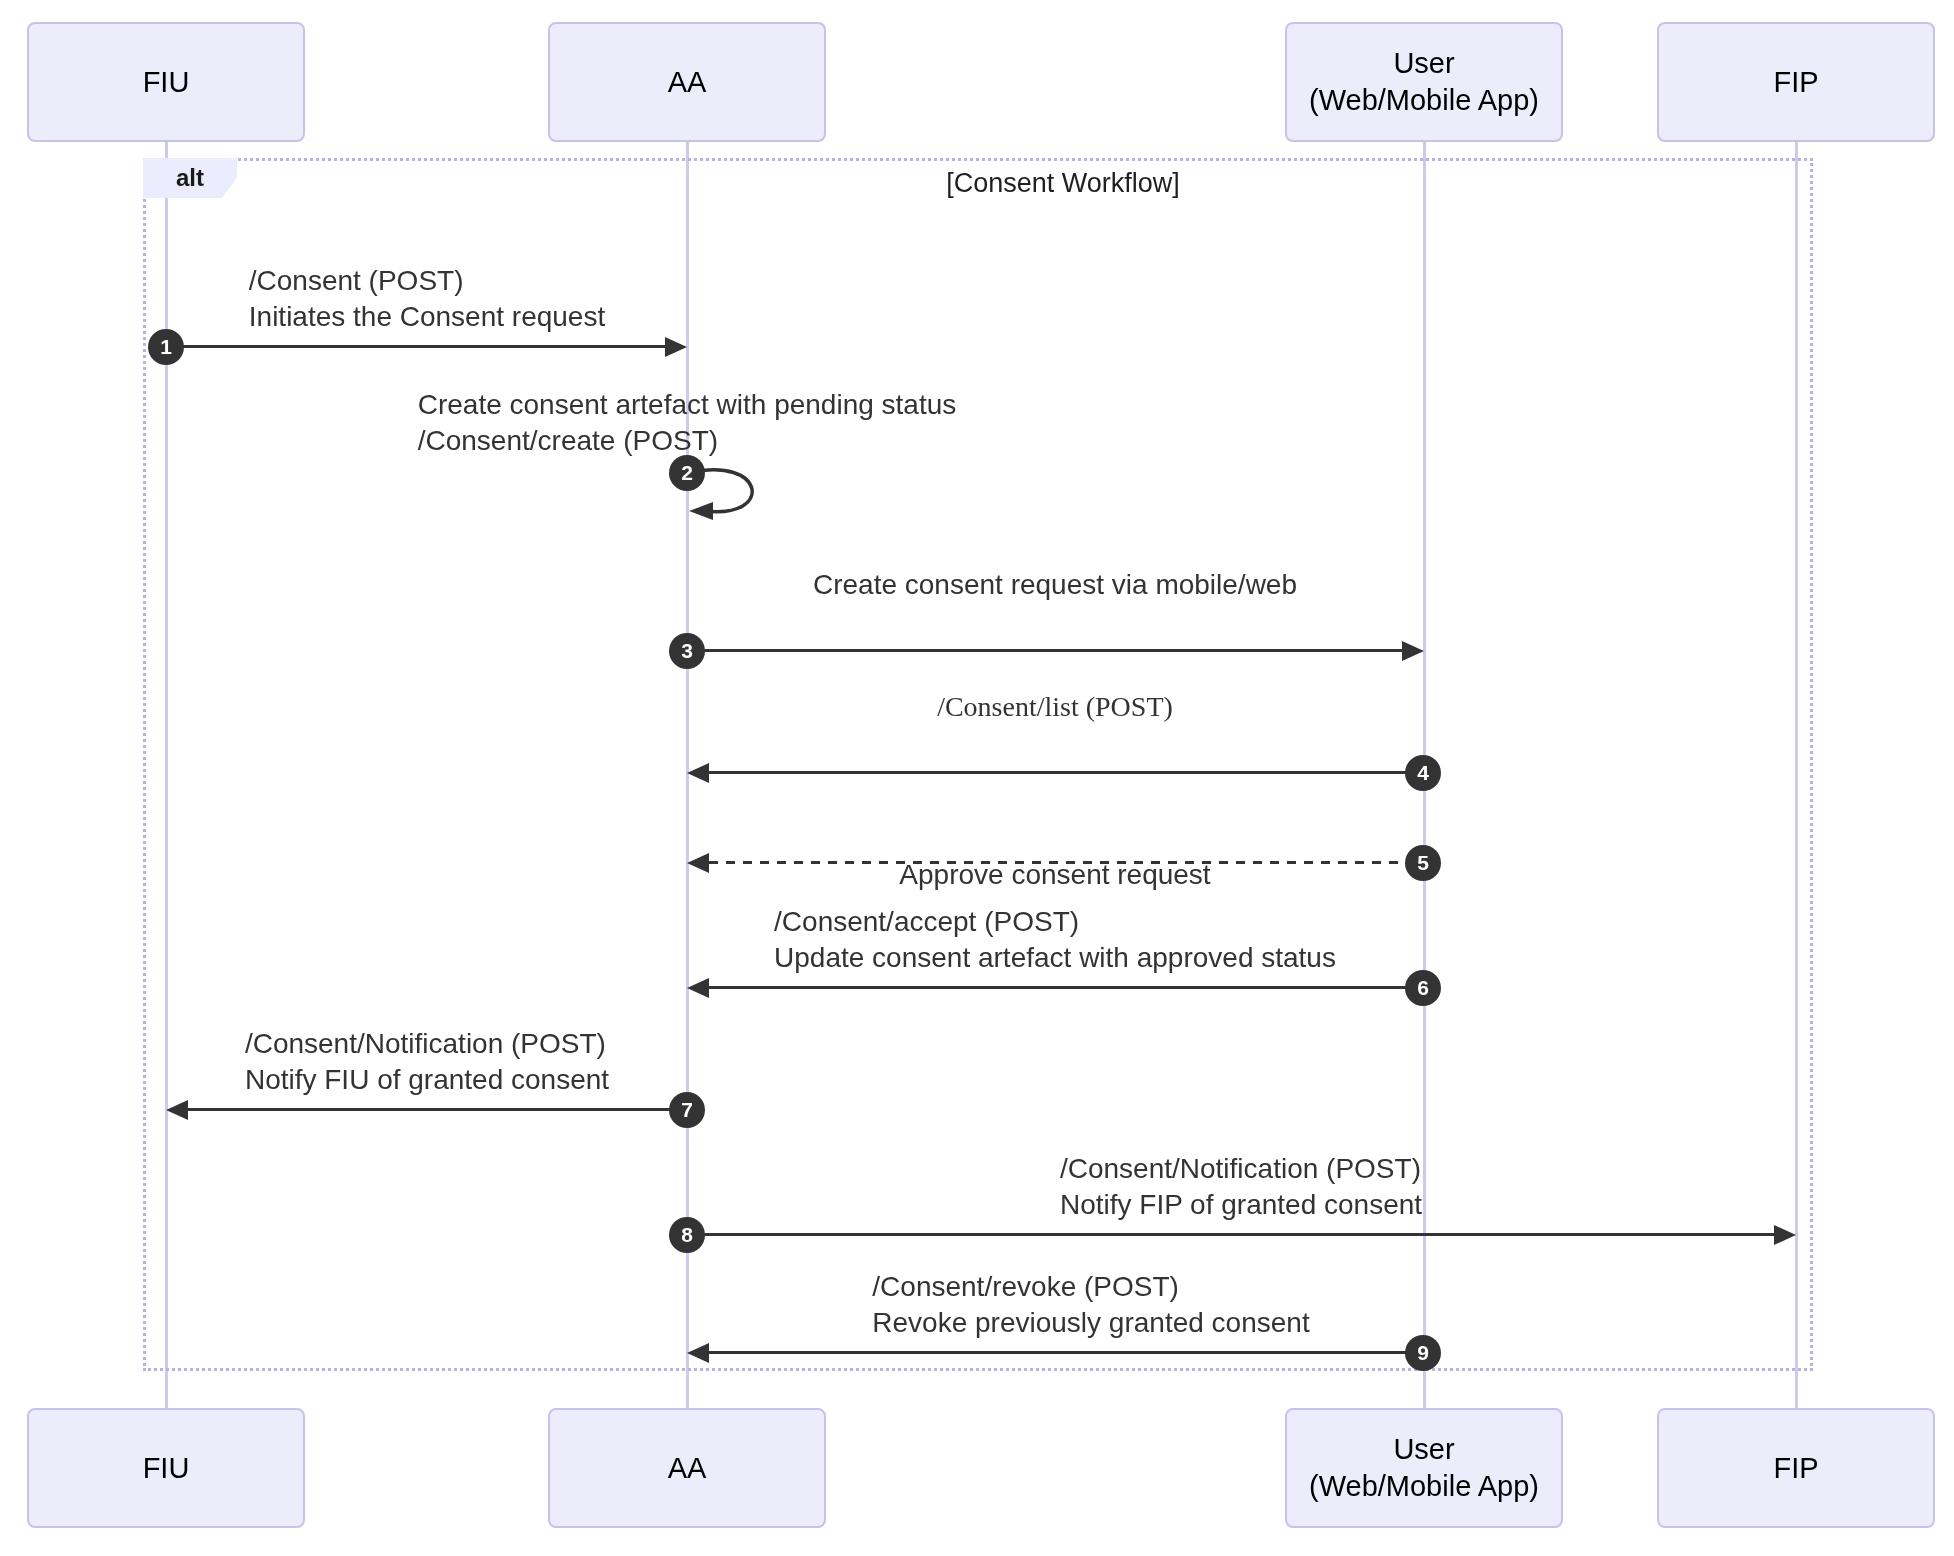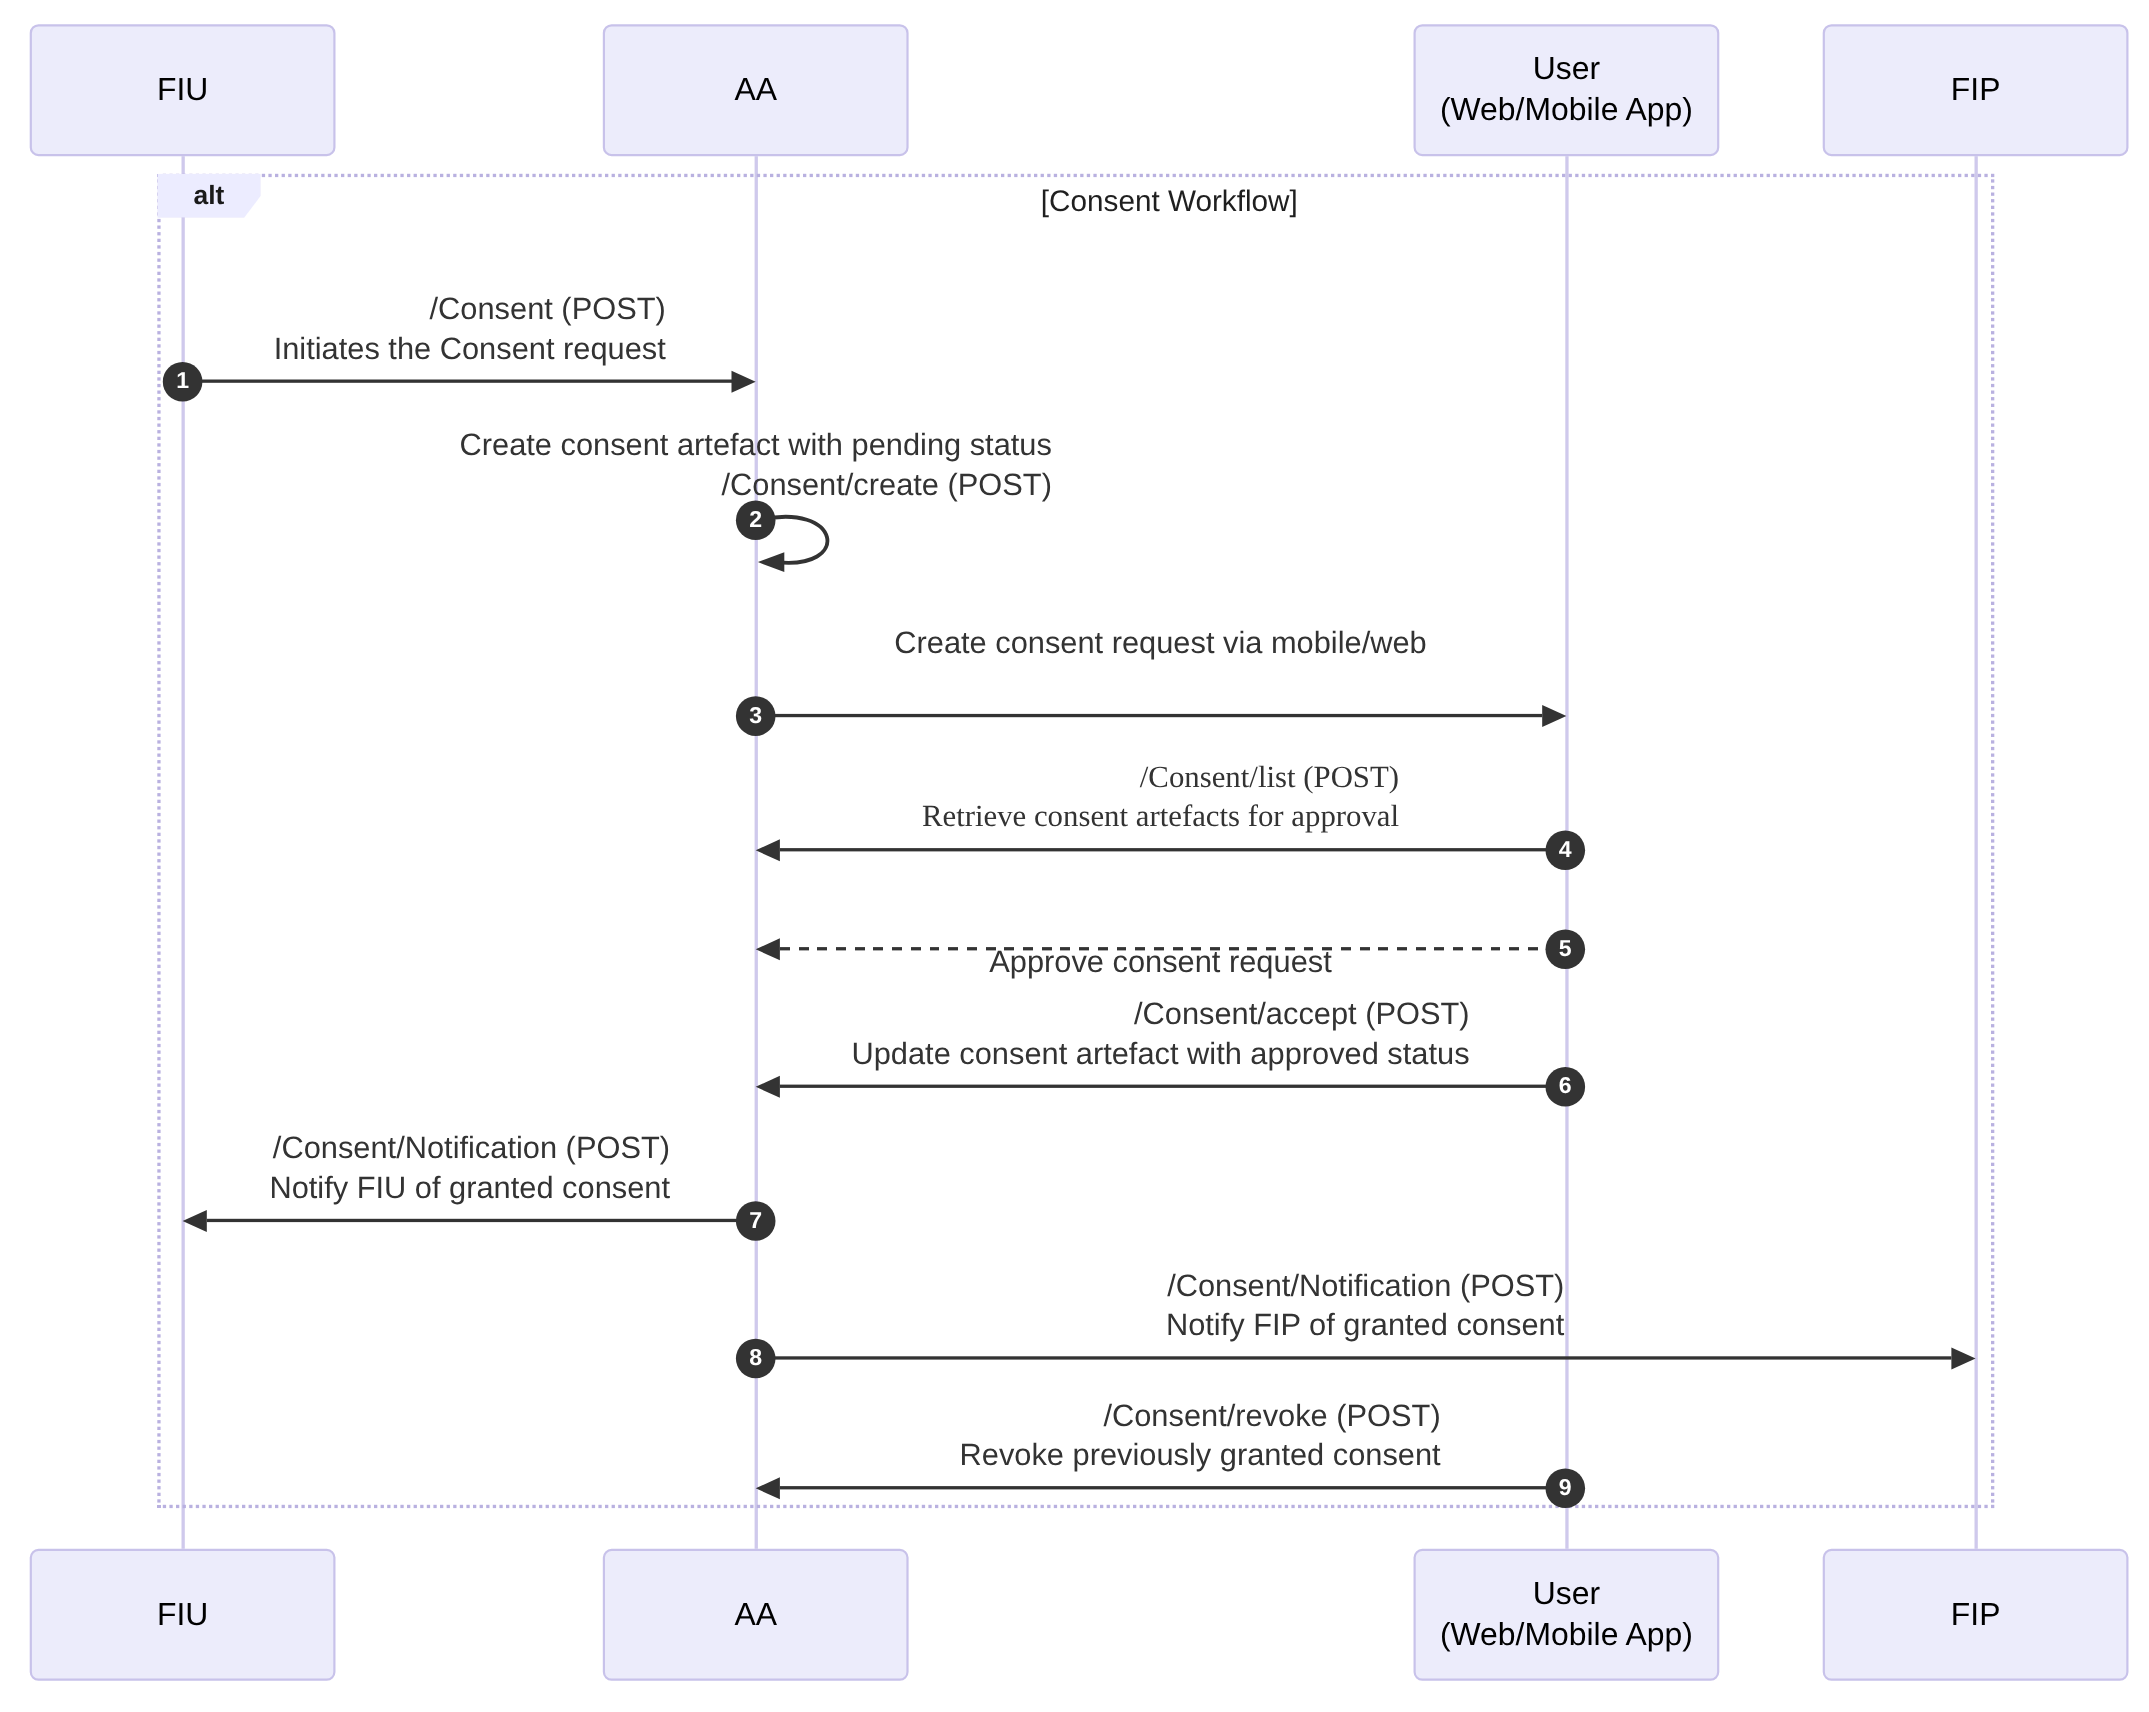--- a/index.html
+++ b/index.html
@@ -36,21 +36,21 @@
     display:flex;align-items:center;justify-content:center;
     font-size:24px;font-weight:600;color:#1a1a1a;
   }
   .frame-title{
     position:absolute;transform:translateX(-50%);
     font-size:27px;color:#1f1f1f;white-space:nowrap;margin-left:47px;
   }
   
   .msg-label{
     position:absolute;transform:translateX(-50%);
-    text-align:right;font-size:28px;line-height:36px;color:#333;
+    text-align:left;font-size:28px;line-height:36px;color:#333;
     white-space:nowrap;
   }
   
   .line{
     position:absolute;height:3px;background:#333;
   }
   .line.dashed{
     background:repeating-linear-gradient(90deg,#333 0 9px,transparent 9px 17px);
   }
   .head-right{
@@ -133,21 +133,20 @@
 
   <div class="msg-label" style="left:1055px;top:567px;">
     <div>Create consent request via mobile/web</div>
   </div>
   <div class="line" style="left:687px;top:649px;width:715px;"></div>
   <div class="head-right" style="left:1402px;top:641px;"></div>
   <div class="badge" style="left:669px;top:633px;">3</div>
 
   <div class="msg-label" style="left:1055px;top:689px;font-family:Liberation Serif, serif;">
     <div>/Consent/list (POST)</div>
-    <div>Retrieve consent artefacts for approval</div>
   </div>
   <div class="line" style="left:709px;top:771px;width:715px;"></div>
   <div class="head-left" style="left:687px;top:763px;"></div>
   <div class="badge" style="left:1405px;top:755px;">4</div>
 
   <div class="msg-label" style="left:1055px;top:813px;margin-top:44px;">
     <div>Approve consent request</div>
   </div>
   <div class="line dashed" style="left:709px;top:861px;width:715px;"></div>
   <div class="head-left" style="left:687px;top:853px;"></div>

